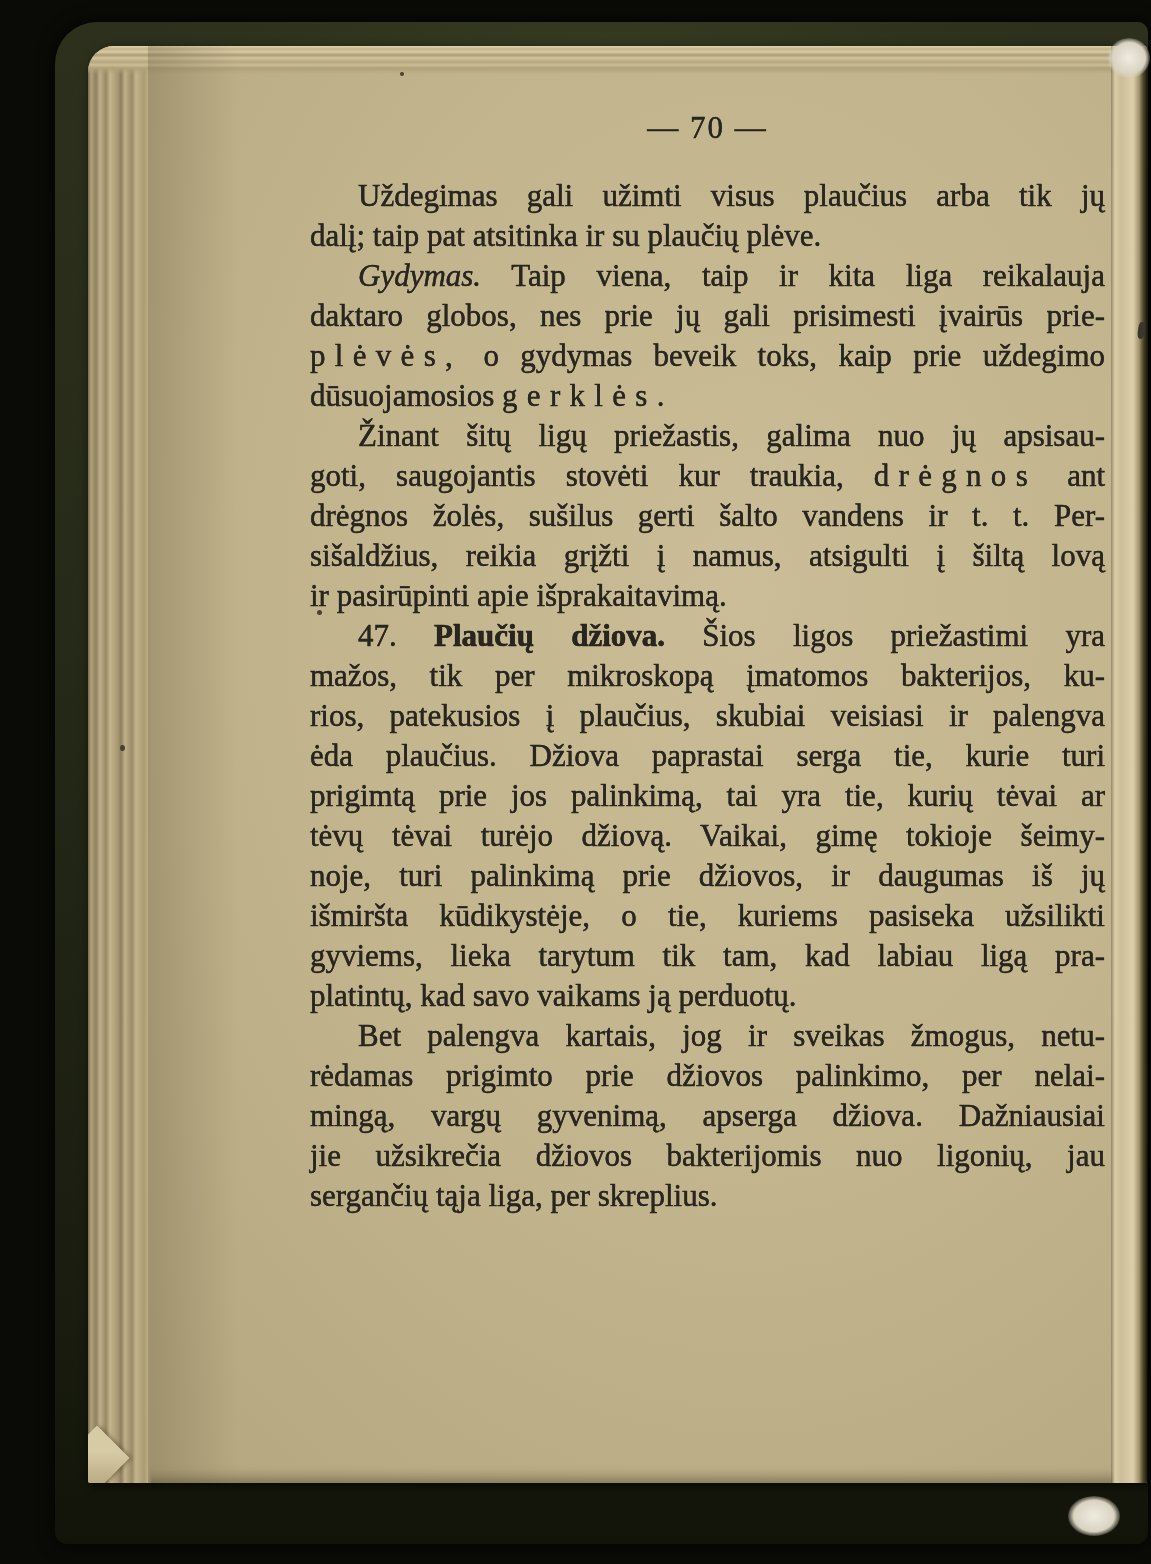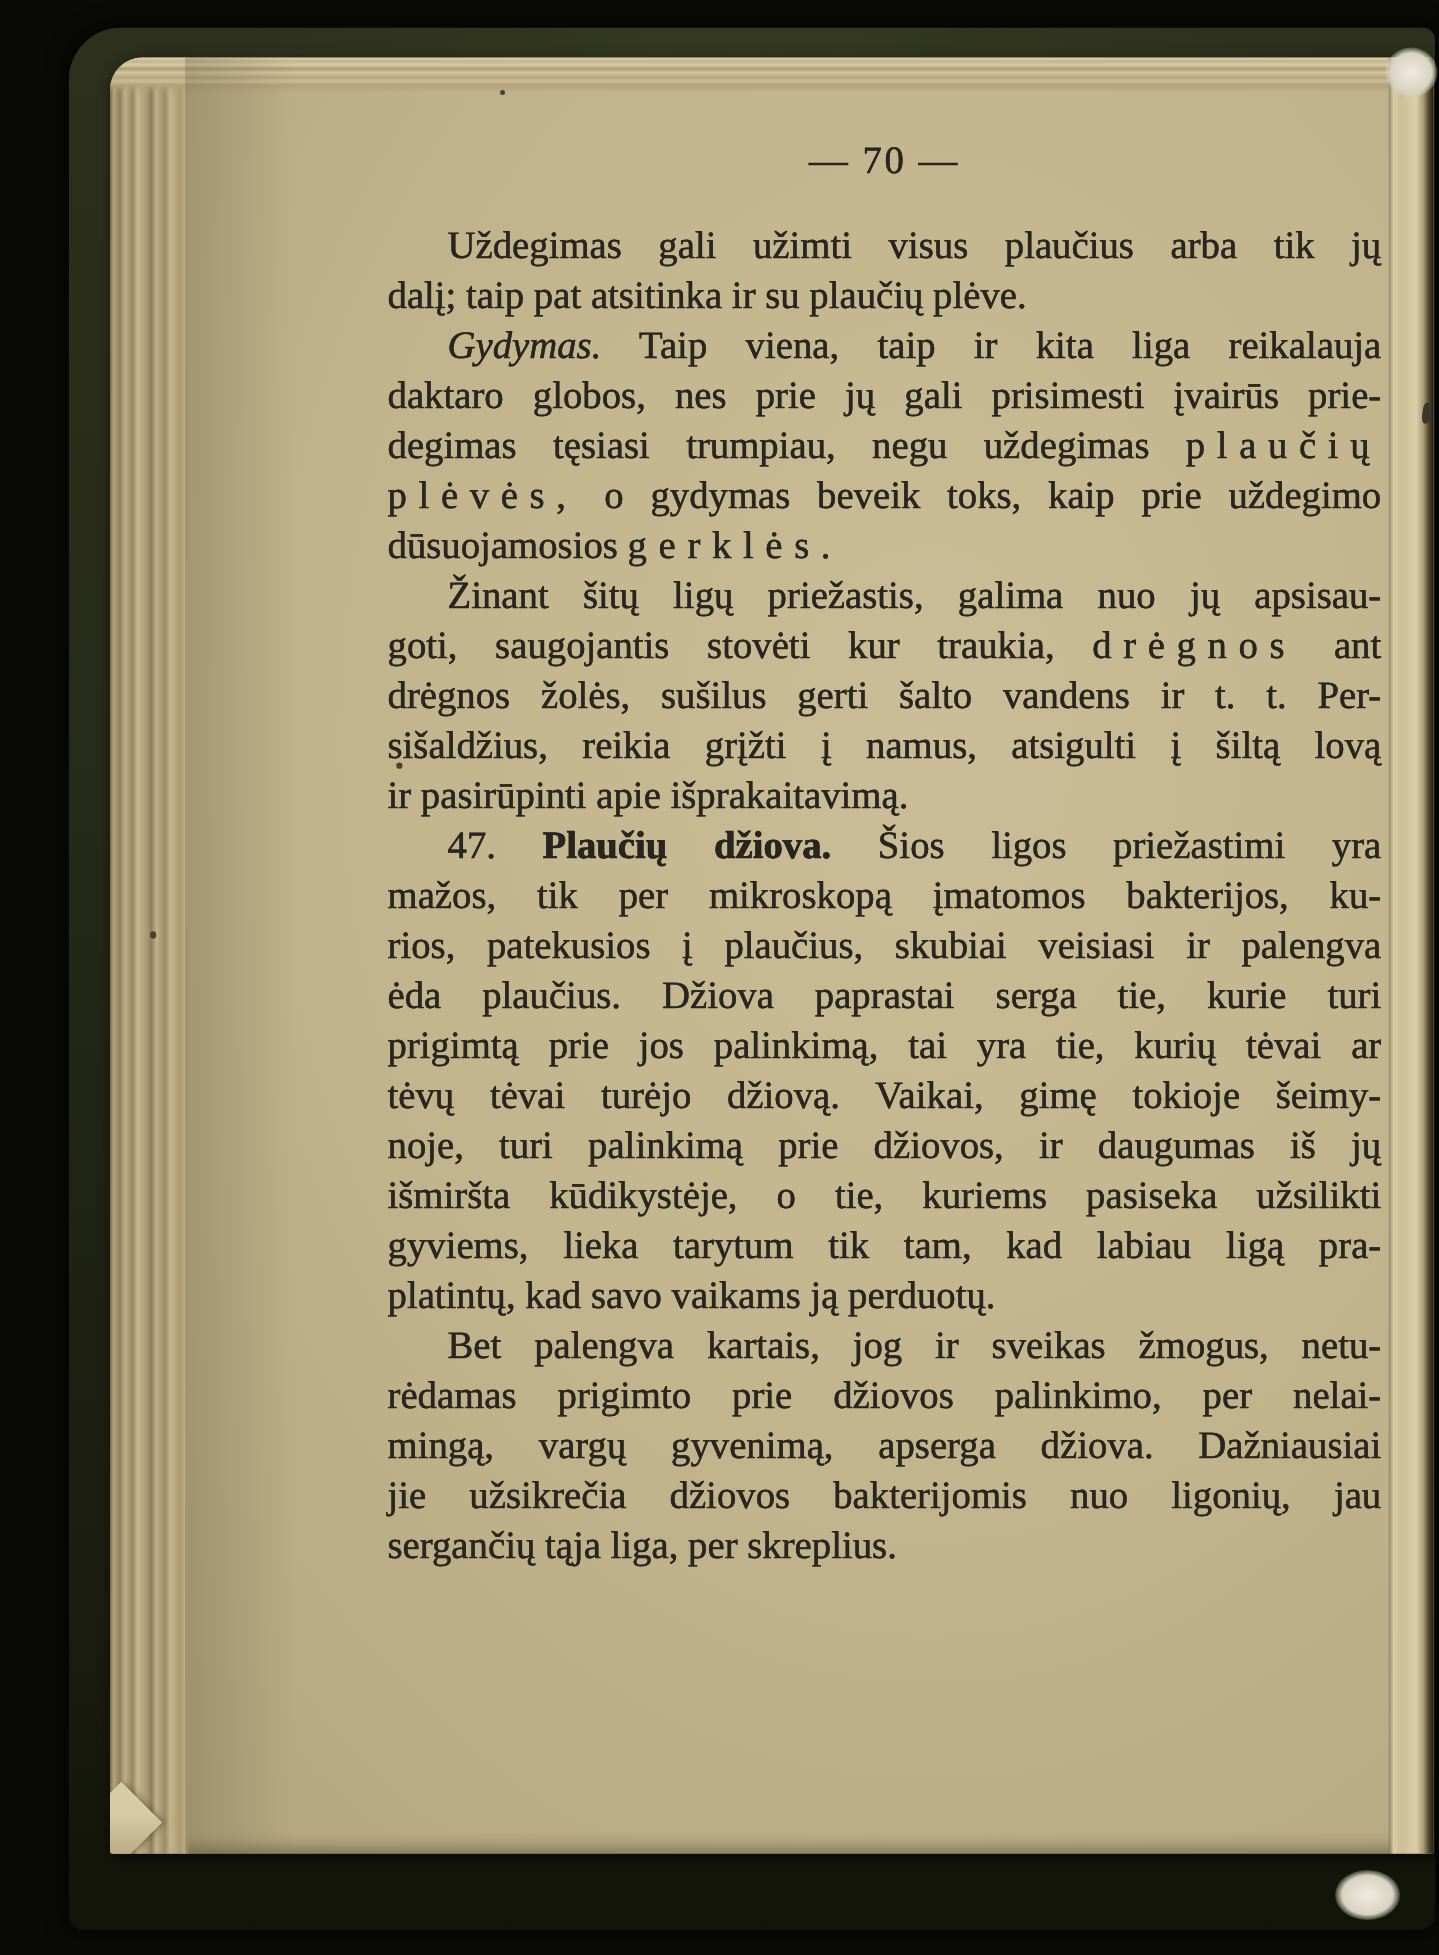--- a/index.html
+++ b/index.html
@@ -102,21 +102,20 @@
   <div class="text-col">
     <div class="page-number">— 70 —</div>
     <div class="body-text">
         <div class="para">
           <div class="line j ind"><span>Uždegimas gali užimti visus plaučius arba tik jų</span></div>
           <div class="line"><span>dalį; taip pat atsitinka ir su plaučių plėve.</span></div>
         </div>
         <div class="para">
           <div class="line j ind"><span class="seg-italic">Gydymas.</span><span> Taip viena, taip ir kita liga reikalauja</span></div>
           <div class="line j"><span>daktaro globos, nes prie jų gali prisimesti įvairūs prie-</span></div>
-          <div class="line j"><span>degimas tęsiasi trumpiau, negu uždegimas </span><span class="seg-spaced">plaučių</span></div>
           <div class="line j"><span class="seg-spaced">plėvės,</span><span> o gydymas beveik toks, kaip prie uždegimo</span></div>
           <div class="line"><span>dūsuojamosios </span><span class="seg-spaced">gerklės.</span></div>
         </div>
         <div class="para">
           <div class="line j ind"><span>Žinant šitų ligų priežastis, galima nuo jų apsisau-</span></div>
           <div class="line j"><span>goti, saugojantis stovėti kur traukia, </span><span class="seg-spaced">drėgnos</span><span> ant</span></div>
           <div class="line j"><span>drėgnos žolės, sušilus gerti šalto vandens ir t. t. Per-</span></div>
           <div class="line j"><span>sišaldžius, reikia grįžti į namus, atsigulti į šiltą lovą</span></div>
           <div class="line"><span>ir pasirūpinti apie išprakaitavimą.</span></div>
         </div>

